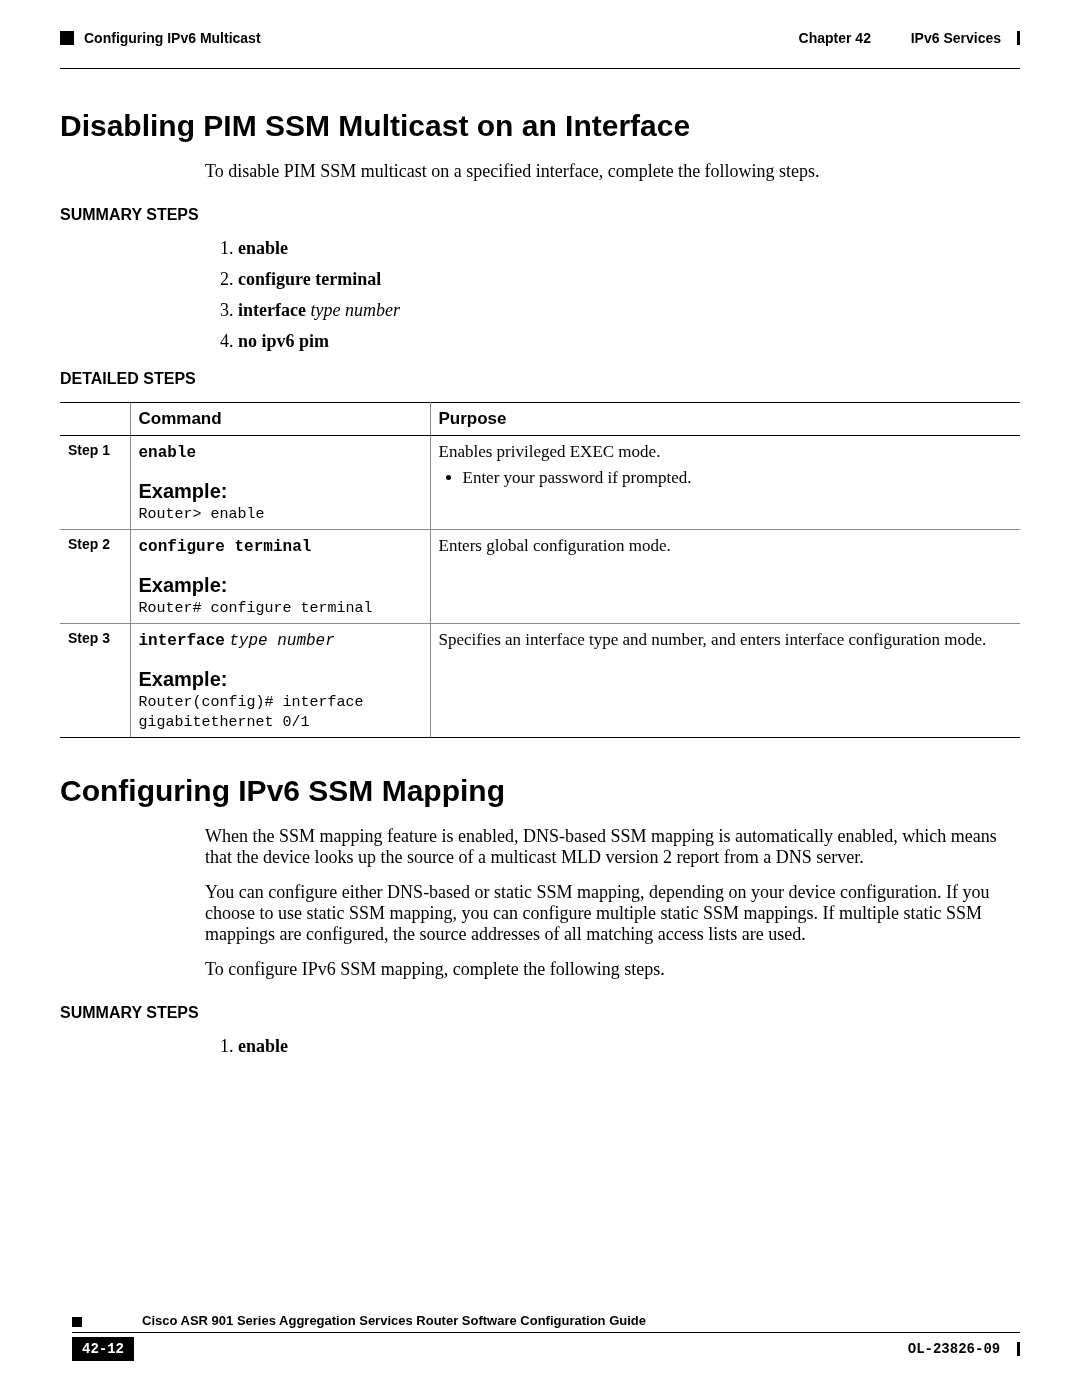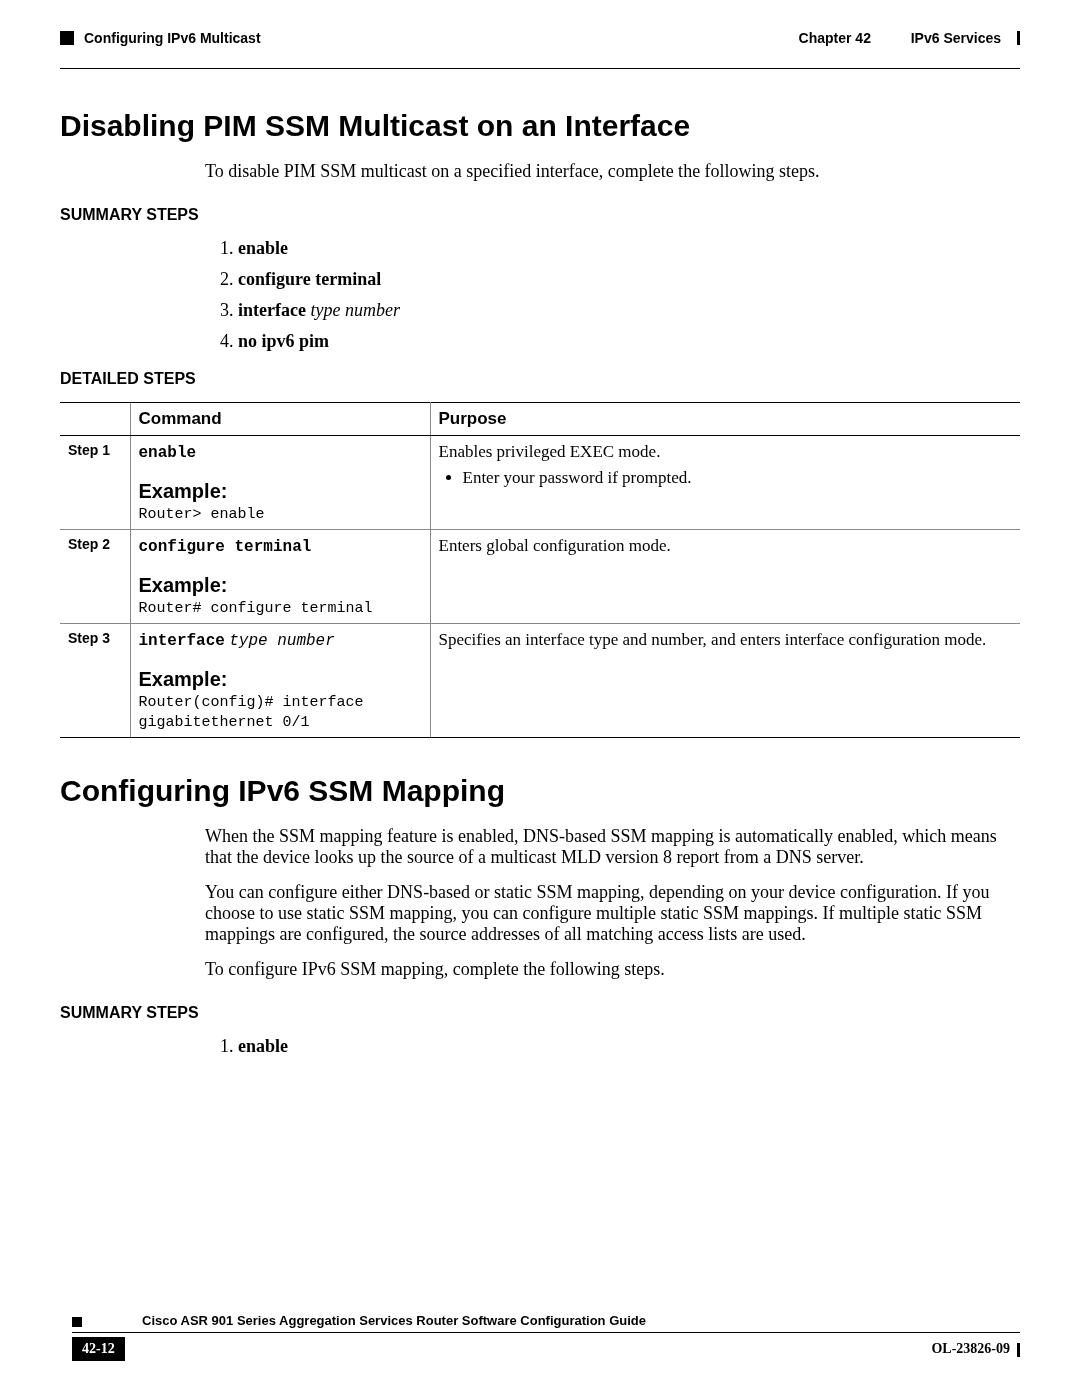--- a/index.html
+++ b/index.html
@@ -84,21 +84,21 @@
   .footer-line1 {
     display:flex; align-items:center; gap:10px;
     font-family: Arial, Helvetica, sans-serif;
     font-weight:bold; font-size:13px;
     margin-bottom:4px;
   }
   .smblk { width:10px; height:10px; background:#000;}
   .footer-rule { border:none; border-top:1px solid #000;}
   .footer-line2 {
     display:flex; justify-content:space-between; align-items:center;
-    font-family: Liberation Serif, serif;
+    font-family: Liberation Mono, monospace;
     font-weight:bold; font-size:14px;
     margin-top:4px;
   }
   .page-badge { background:#000; color:#fff; padding:4px 10px;}
 </style>
 </head>
 <body>
 
 <div class="header-row">
   <div class="header-left">
@@ -166,21 +166,21 @@
         <span class="ex-label">Example:</span>
         <span class="ex">Router(config)# interface 
 gigabitethernet 0/1</span>
       </td>
       <td class="purpose">Specifies an interface type and number, and enters interface configuration mode.</td>
     </tr>
   </tbody>
 </table>
 
 <h1 class="sec-h1" style="margin-top:36px;">Configuring IPv6 SSM Mapping</h1>
-<p class="body-text" style="margin-bottom:14px;">When the SSM mapping feature is enabled, DNS-based SSM mapping is automatically enabled, which means that the device looks up the source of a multicast MLD version 8 report from a DNS server.</p>
+<p class="body-text" style="margin-bottom:14px;">When the SSM mapping feature is enabled, DNS-based SSM mapping is automatically enabled, which means that the device looks up the source of a multicast MLD version 2 report from a DNS server.</p>
 <p class="body-text" style="margin-bottom:14px;">You can configure either DNS-based or static SSM mapping, depending on your device configuration. If you choose to use static SSM mapping, you can configure multiple static SSM mappings. If multiple static SSM mappings are configured, the source addresses of all matching access lists are used.</p>
 <p class="body-text">To configure IPv6 SSM mapping, complete the following steps.</p>
 
 <div class="sub-h">SUMMARY STEPS</div>
 <ol class="summary">
   <li><span class="cmd">enable</span></li>
 </ol>
 
 <div class="footer">
   <div class="footer-line1">

